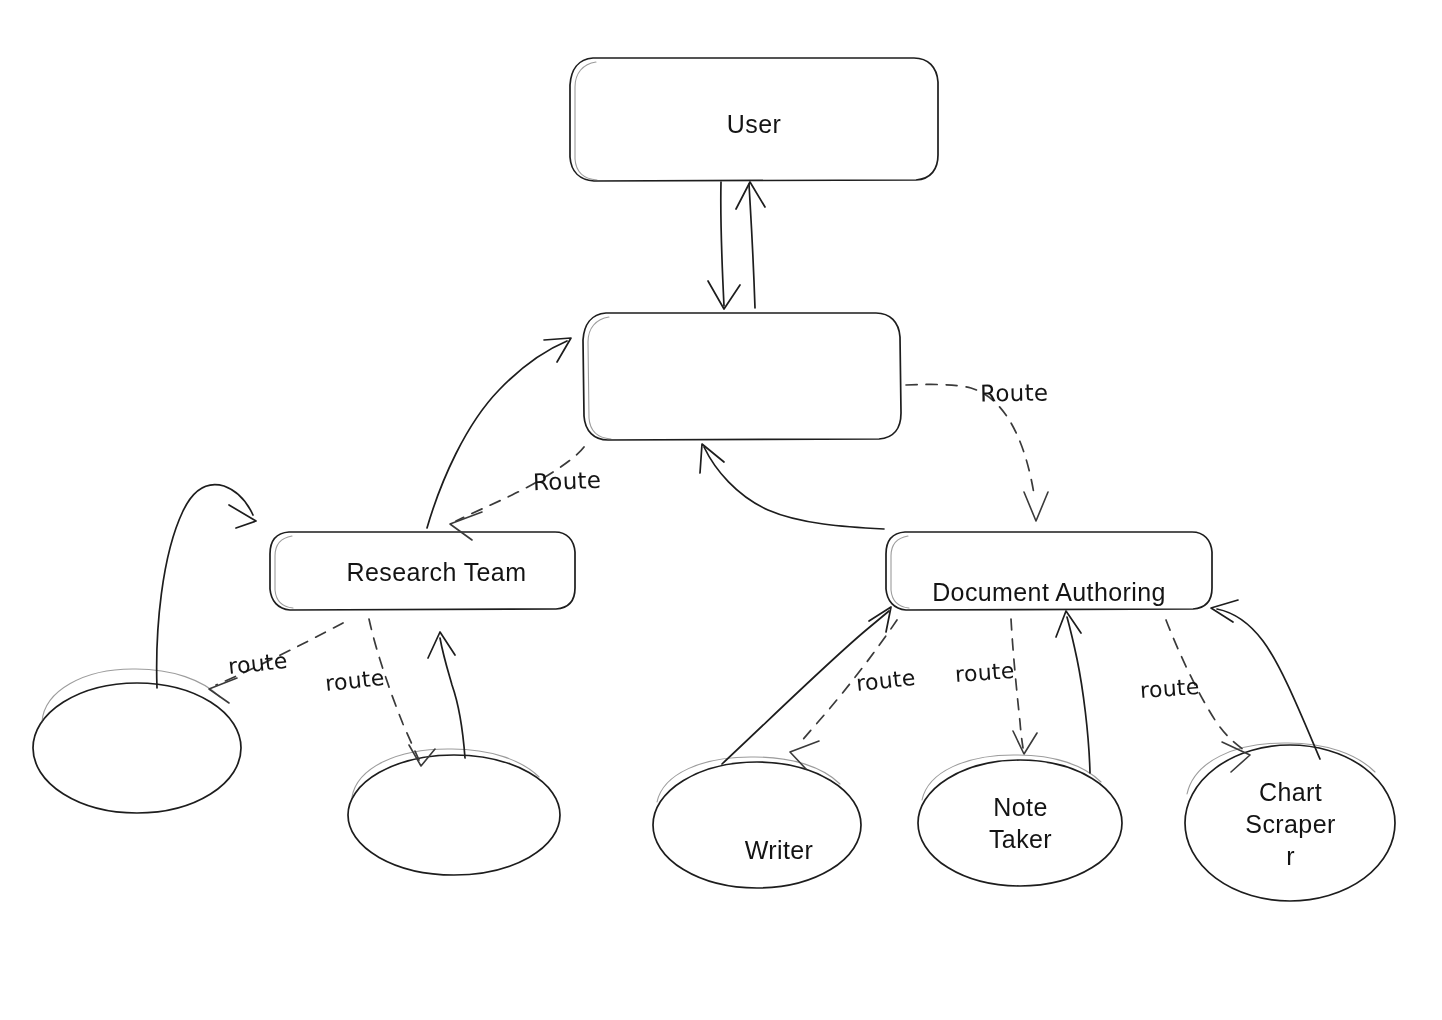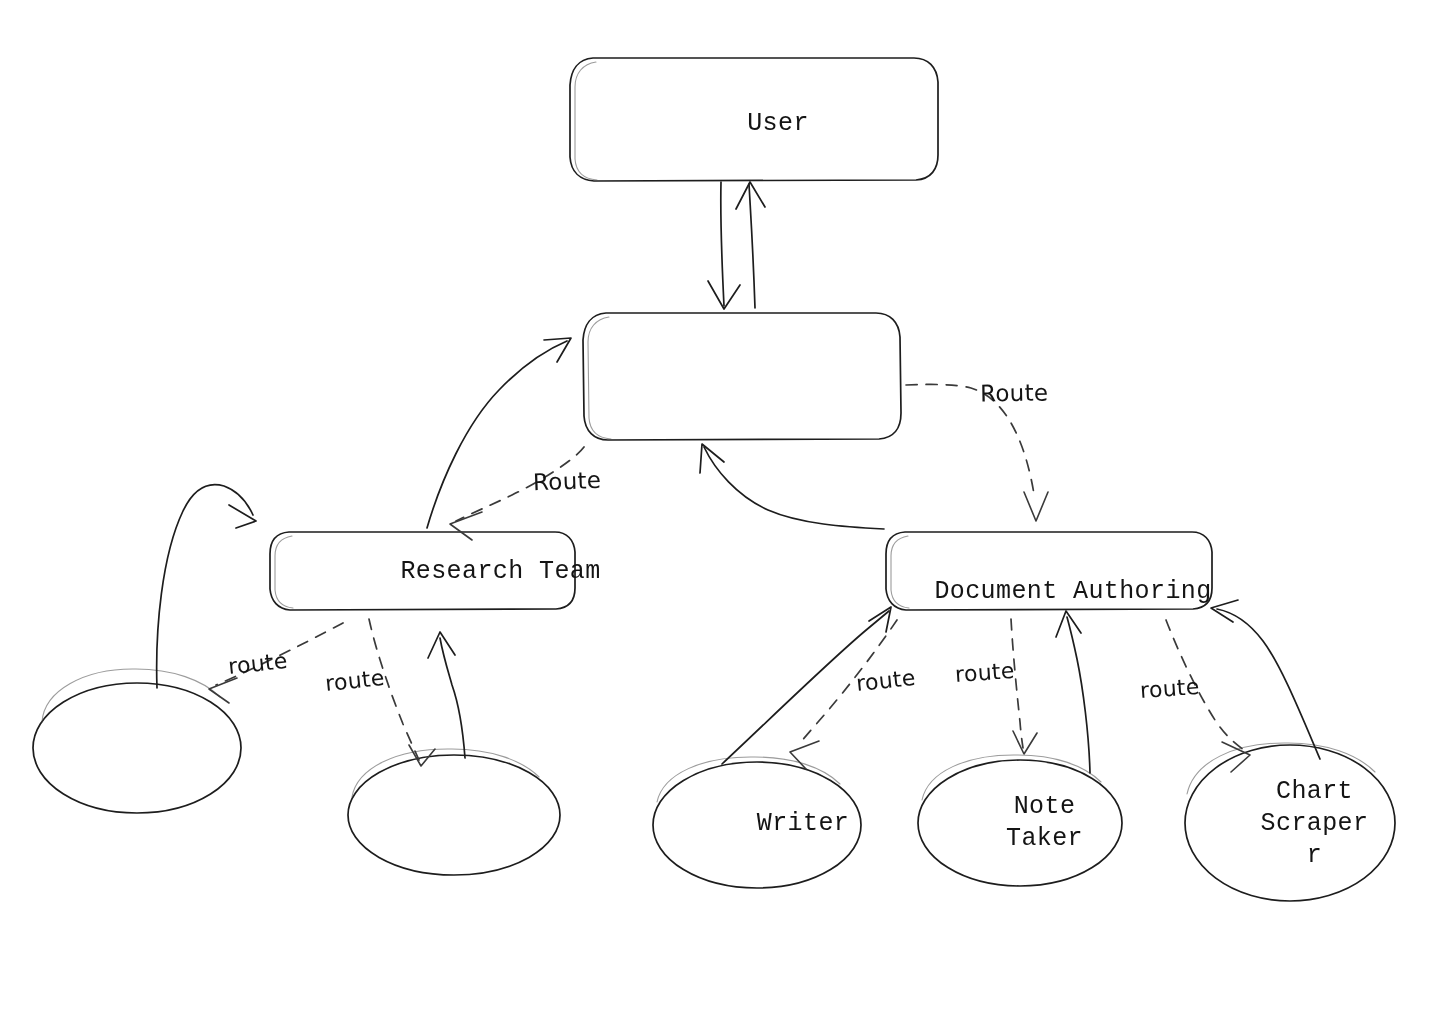--- a/index.html
+++ b/index.html
@@ -66,28 +66,27 @@
   .arrowhead-dash {
     fill: none;
     stroke: #3a3a3a;
     stroke-width: 1.6;
     stroke-linecap: round;
     stroke-linejoin: round;
   }
   .node-label {
     position: absolute;
     color: #141414;
-    font-family: Liberation Mono, monospace;
+    font-family: Liberation Sans, sans-serif;
     font-size: 25px;
     line-height: 1.28;
     text-align: center;
     letter-spacing: .4px;
     white-space: pre-line;
     pointer-events: none;
-    padding-left: 24px;
   }
   .edge-label {
     position: absolute;
     color: #141414;
     font-family: "DejaVu Sans", sans-serif;
     font-size: 23px;
     letter-spacing: .3px;
     white-space: nowrap;
     pointer-events: none;
   }
@@ -225,27 +224,27 @@
     <g>
       <path class="edge-solid" d="M1320 759 C1300 712 1281 665 1263 641 C1248 621 1232 612 1217 609"></path>
       <path class="arrowhead" d="M1238 600 L1211 608 L1233 622"></path>
     </g>
 
   </svg>
 
   <div class="node-label" style="left:570px; top:108px; width:368px;">User</div>
 
 
-  <div class="node-label" style="left:270px; top:556px; width:333px;margin-left:40px;">Research Team</div>
+  <div class="node-label" style="left:270px; top:556px; width:333px;">Research Team</div>
 
   <div class="node-label" style="left:886px; top:556px; width:326px;margin-top:20px;">Document Authoring</div>
 
 
 
-  <div class="node-label" style="left:653px; top:808px; width:252px;">Writer</div>
+  <div class="node-label" style="left:653px; top:834px; width:252px;">Writer</div>
 
   <div class="node-label" style="left:918px; top:791px; width:205px;">Note
 Taker</div>
 
   <div class="node-label" style="left:1185px; top:776px; width:211px;">Chart
 Scraper
 r</div>
 
   <div class="edge-label" style="left:533px; top:468px; transform:rotate(-2deg);">Route</div>
 

